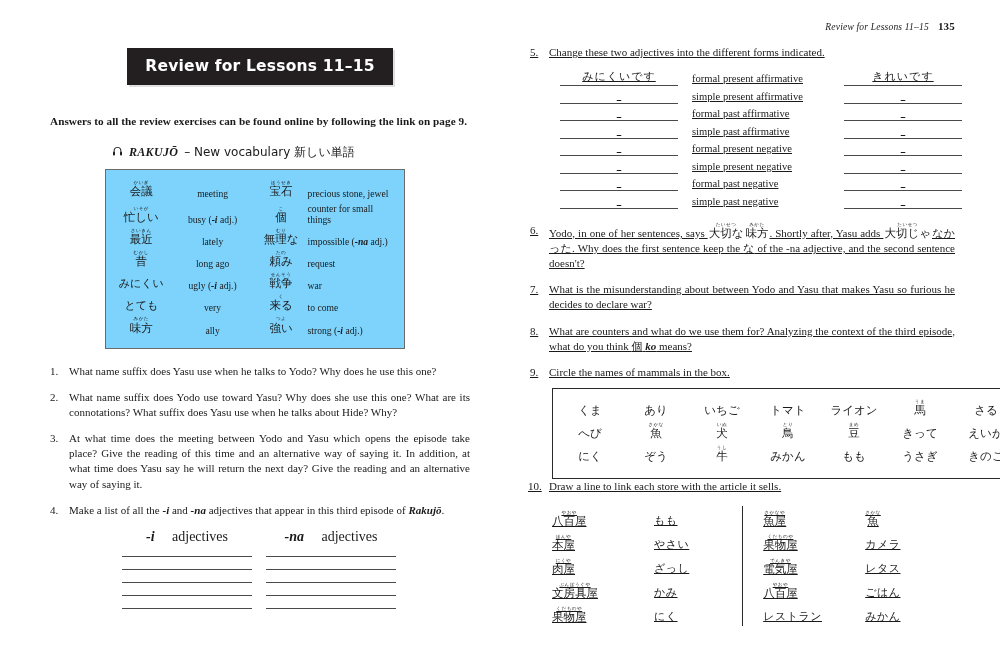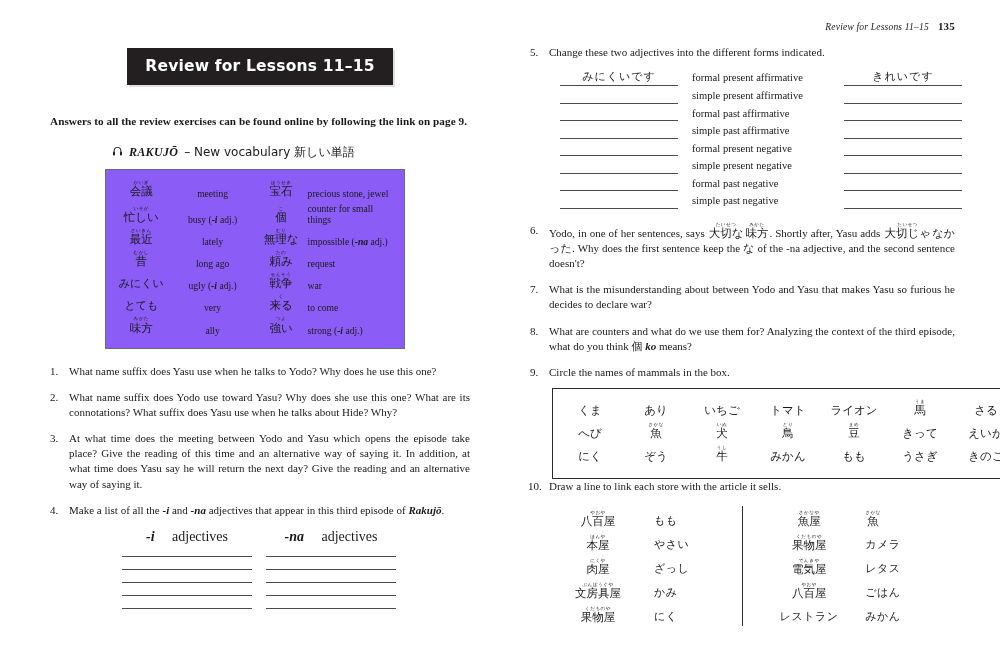--- a/index.html
+++ b/index.html
@@ -7,21 +7,21 @@
   body {
     width: 1000px; height: 665px;
     background: #ffffff;
     font-family: "Liberation Serif", "DejaVu Serif", serif;
     color: #1a1a1a;
     overflow: hidden;
   }
   .page { position: relative; width: 1000px; height: 665px; display: flex; }
   .side { position: relative; width: 500px; height: 665px; }
   .side-left { padding: 0 30px 0 50px; }
-  .side-right { padding: 0 45px 1px 30px; }
+  .side-right { padding: 0 45px 1px 30px; text-decoration: underline; }
 
   
   .runhead {
     position: absolute; top: 20px; right: 45px;
     font-size: 9.5px; letter-spacing: .2px; white-space: nowrap;
   }
   .runhead .rh-title { font-style: italic; }
   .runhead .rh-page { font-weight: bold; font-style: normal; margin-left: 9px; font-size: 11px; }
 
   
@@ -42,21 +42,21 @@
   
   .rakujo { margin-top: 17px; padding-left: 62px; font-size: 12px; display: flex; align-items: baseline; gap: 6px; }
   .hp-icon { display: inline-block; width: 11px; height: 11px; position: relative; top: 1px; }
   .rakujo-title { font-style: italic; font-weight: bold; letter-spacing: .3px; }
   .rakujo-rest { font-style: normal; }
   .jp { font-family: "DejaVu Sans", sans-serif; }
 
   
   .vocab-box {
     margin: 8px 0 0 55px; width: 300px;
-    border: 1px solid #6b6b6b; background: #8b5cf6;
+    border: 1px solid #6b6b6b; background: #7dd3fc;
     padding: 9px 6px 10px 6px;
   }
   .vocab-table { width: 100%; border-collapse: collapse; }
   .vocab-table td { padding: 2px 0 2px 0; vertical-align: bottom; }
   .vc-word { width: 62px; text-align: center; }
   .vc-mean { width: 88px; text-align: center; font-size: 9.6px; }
   .vc-word2 { width: 56px; text-align: center; }
   .vc-mean2 { width: 94px; text-align: left; font-size: 9.6px; }
   .ruby { display: inline-block; text-align: center; line-height: 1; }
   .ruby .rt { display: block; font-size: 4.6px; font-family: "DejaVu Sans", sans-serif; letter-spacing: .5px; margin-bottom: .5px; }
@@ -76,39 +76,39 @@
   .adj-heads { display: flex; font-size: 14px; }
   .adj-heads span { width: 130px; text-align: center; }
   .adj-heads span:first-child { margin-right: 14px; }
   .adj-rows { margin-top: 11px; }
   .adj-row { display: flex; margin-bottom: 12px; }
   .adj-row .ln { width: 130px; border-bottom: 1.1px solid #4a4a4a; height: 1px; }
   .adj-row .ln:first-child { margin-right: 14px; }
 
   
   .forms { margin: 9px 0 0 30px; width: 420px; }
-  .form-row { display: flex; align-items: center; margin-bottom: 2.5px; }
+  .form-row { display: flex; align-items: flex-end; margin-bottom: 2.5px; }
   .form-blank {
     width: 118px; border-bottom: 1.1px solid #4a4a4a;
     text-align: center; font-size: 11px; font-family: "DejaVu Sans", sans-serif;
     padding-bottom: 1px; letter-spacing: 1px;
   }
   .form-label { width: 166px; padding: 0 6px 0 14px; font-size: 10.6px; line-height: 1.32; }
 
   
   .wordbox { margin: 8px 0 0 22px; width: 472px; border: 1px solid #2a2a2a; padding: 7px 4px 9px 4px; }
   .wb-row { display: flex; margin: 4px 0 5px 0; }
   .wb-cell { flex: 1; text-align: center; }
 
   
   .match { margin: 9px 0 0 18px; display: flex; }
   .match-group { display: flex; }
   .mg-col { width: 88px; }
   .mg-col.wide { width: 96px; }
-  .mg-item { height: 24px; display: flex; align-items: flex-end; justify-content: center; padding-left: 4px; }
+  .mg-item { height: 24px; display: flex; align-items: flex-end; justify-content: flex-start; padding-left: 4px; }
   .mg-item.c { justify-content: flex-start; padding-left: 10px; }
   .match-div { width: 1.2px; background: #2a2a2a; margin: 2px 16px 0 10px; height: 120px; }
   .sm { font-size: 11px; font-family: "DejaVu Sans", sans-serif; letter-spacing: .5px; }
 </style>
 </head>
 <body>
 
 <div class="page">
 
   <div class="side side-left">

